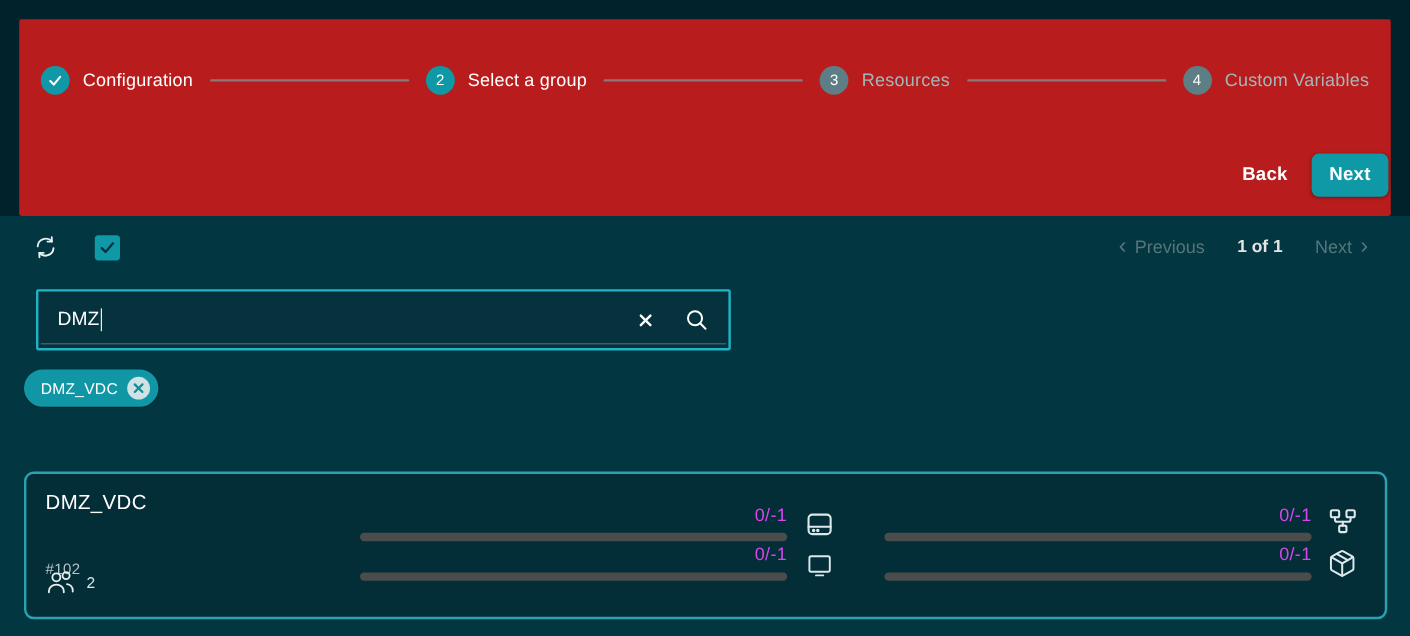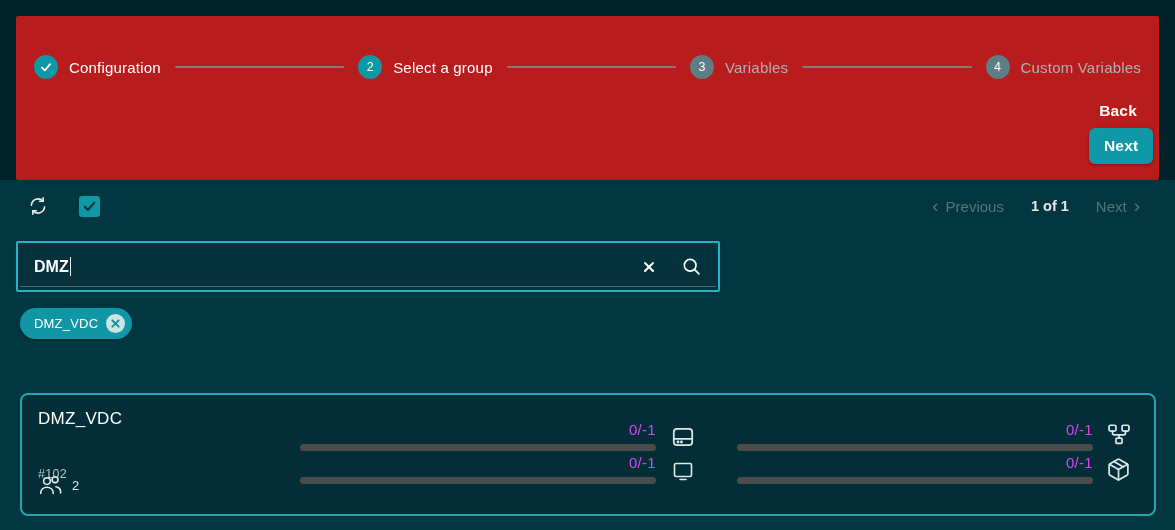--- a/index.html
+++ b/index.html
@@ -14,40 +14,40 @@
   .stepper { display:flex; align-items:center; padding:39px 18px 0 18px; }
   .step { display:flex; align-items:center; white-space:nowrap; cursor:pointer; }
   .step-circle { width:24px; height:24px; border-radius:50%; display:flex; align-items:center; justify-content:center;
                  font-size:12.5px; color:#fff; flex:0 0 auto; }
   .step-circle.done, .step-circle.active { background:#0f98a6; }
   .step-circle.pending { background:#5d7e85; }
   .step-label { margin-left:11px; font-size:15px; color:#ffffff; letter-spacing:.2px; }
   .step-label.pending { color:#a4b6b9; }
   .connector { flex:1 1 auto; height:2px; background:#7e9599; opacity:.75; margin:0 14px; border-radius:1px; }
 
-  .panel-actions { position:absolute; right:2px; bottom:16px; display:flex; align-items:flex-start;flex-direction:column; }
+  .panel-actions { position:absolute; right:2px; bottom:16px; display:flex; align-items:center; }
   .back-btn { background:none; border:none; color:#fff; font-weight:bold; font-size:15.5px; padding:8px 10px; margin-right:10px;
               font-family:inherit; cursor:pointer; letter-spacing:.2px; }
   .next-btn { background:#0f98a6; border:none; color:#fff; font-weight:bold; font-size:15.5px; width:64px; height:36px;
               border-radius:6px; font-family:inherit; cursor:pointer; letter-spacing:.2px; box-shadow:0 1px 3px rgba(0,0,0,.35); }
 
   
   .toolbar { position:absolute; left:0; top:188px; width:1175px; height:36px; display:flex; align-items:center; }
   .refresh-btn { margin-left:27px; width:22px; height:22px; background:none; border:none; cursor:pointer; padding:0; color:#e9f1f2; }
   .checkbox { margin-left:30px; width:21px; height:21px; background:#0f98a6; border-radius:3px; display:flex;
               align-items:center; justify-content:center; cursor:pointer; color:#08323c; }
   .pagination { margin-left:auto; display:flex; align-items:center; gap:27px; padding-right:35px; font-size:15px; }
   .page-nav { color:#56757c; background:none; border:none; font-size:15px; font-family:inherit; cursor:pointer;
               display:flex; align-items:center; gap:7px; }
   .page-nav .chev { font-size:19px; line-height:1; position:relative; top:-1px; }
   .page-status { color:#e5e5e5; font-weight:bold; font-size:14.5px; }
 
   
-  .search-box { position:absolute; left:16px; top:241px; width:704px; height:51px; border:2px solid #21b4c6; border-radius:2px;
-                background:#05323c; display:flex; align-items:center; cursor:text;font-weight:bold; }
+  .search-box { position:absolute; left:30px; top:241px; width:579px; height:51px; border:2px solid #21b4c6; border-radius:2px;
+                background:#05323c; display:flex; align-items:center; cursor:text; }
   .search-underline { position:absolute; left:2px; right:2px; bottom:3px; height:1px; background:rgba(255,255,255,.28); }
   .search-text { padding-left:16px; font-size:16px; color:#fff; display:flex; align-items:center; flex:1; }
   .caret { display:inline-block; width:1.5px; height:19px; background:#e8f1f2; margin-left:1px; animation:blink 1.1s steps(1) infinite; }
   @keyframes blink { 50% { opacity:0; } }
   .search-clear { background:none; border:none; cursor:pointer; width:30px; height:30px; color:#fff; margin-right:12px; }
   .search-go { background:none; border:none; cursor:pointer; width:30px; height:30px; color:#fff; margin-right:12px; }
 
   
   .chip { position:absolute; left:20px; top:308px; height:31px; background:#1096a4; border-radius:16px; display:flex;
           align-items:center; padding:0 7px 0 14px; box-shadow:0 1px 2px rgba(0,0,0,.3); }
@@ -98,21 +98,21 @@
       <div class="connector"></div>
 
       <div class="step">
         <span class="step-circle active">2</span>
         <span class="step-label">Select a group</span>
       </div>
       <div class="connector"></div>
 
       <div class="step">
         <span class="step-circle pending">3</span>
-        <span class="step-label pending">Variables</span>
+        <span class="step-label pending">Resources</span>
       </div>
       <div class="connector"></div>
 
       <div class="step">
         <span class="step-circle pending">4</span>
         <span class="step-label pending">Custom Variables</span>
       </div>
     </div>
 
     <div class="panel-actions">

